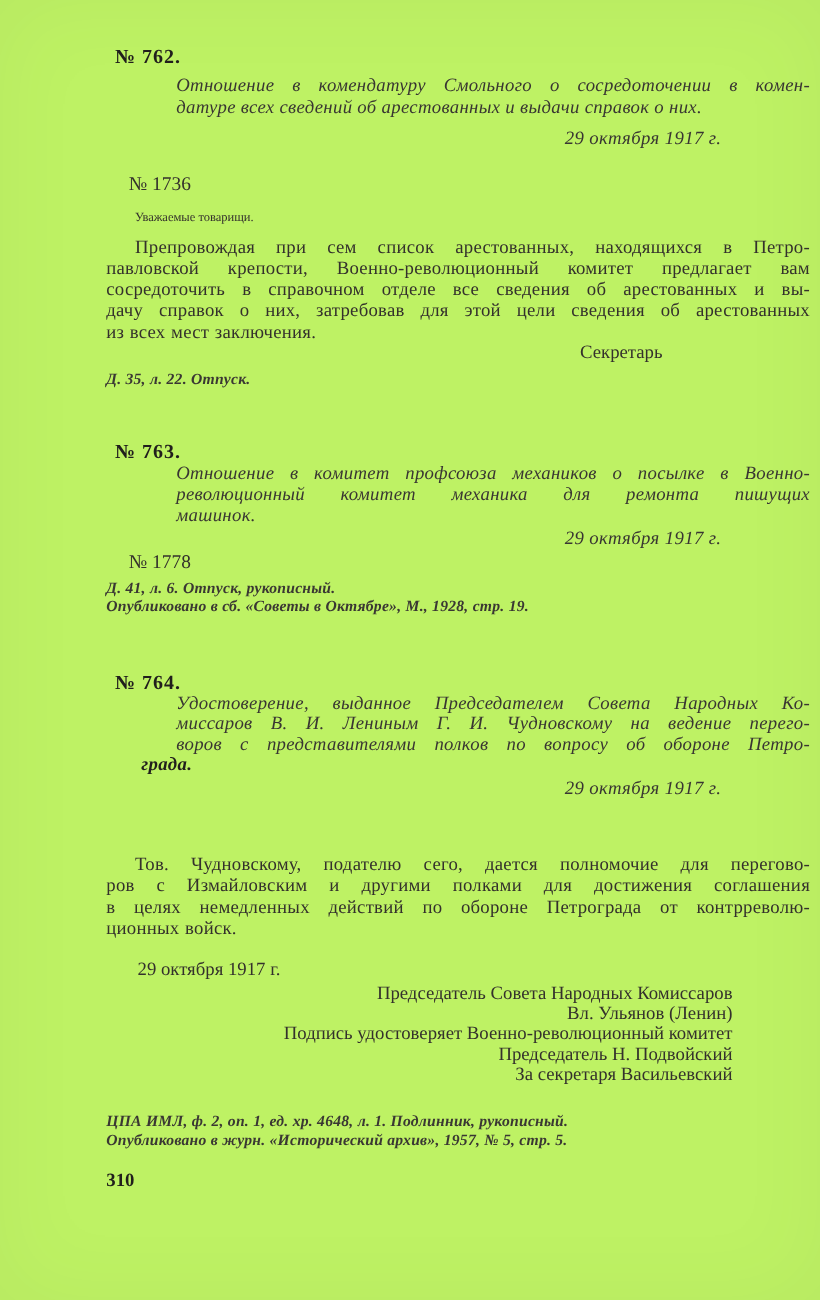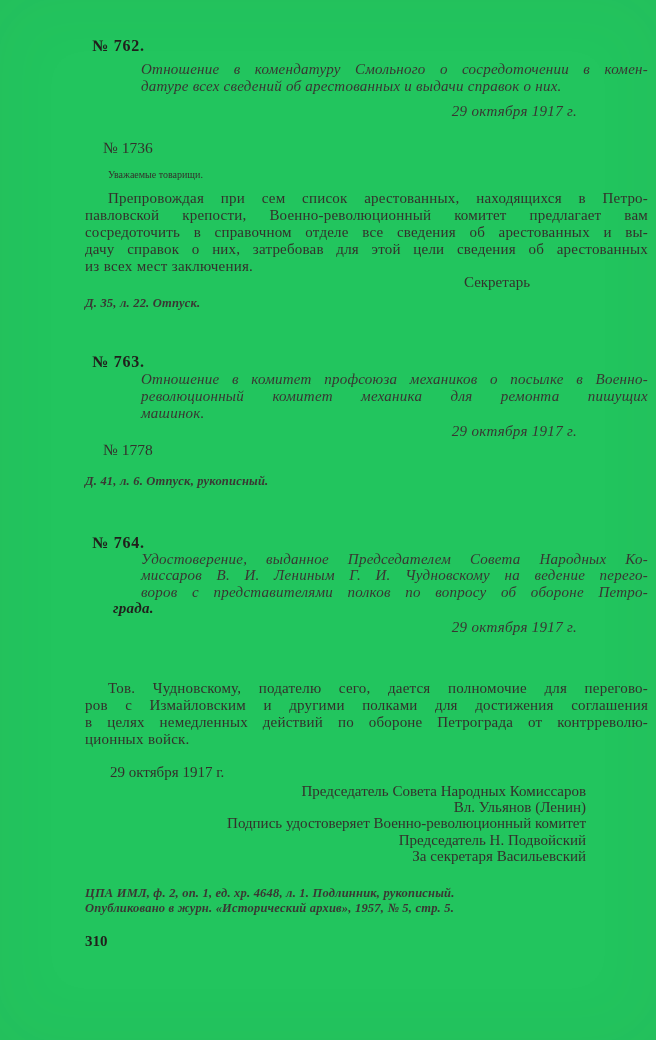--- a/index.html
+++ b/index.html
@@ -1,19 +1,19 @@
 <!DOCTYPE html>
 <html lang="ru"><head>
 <meta charset="utf-8">
 <style>
   html,body{margin:0;padding:0;background:#e8e6e2;}
   .page{
     position:relative;
     width:656px;height:1040px;
-    background:#22c55e;
+    background:#bef264;
     box-shadow:inset 0 0 70px rgba(90,80,60,.06);
     font-family:"Liberation Serif","DejaVu Serif",serif;
     color:#34312c;
     overflow:hidden;
   }
   .content{position:absolute;left:85px;top:0;width:563px;}
   .doc-id{font-weight:bold;font-size:16px;line-height:18px;margin-left:7px;letter-spacing:.8px;color:#211f1c;}
   .doc-id.tight{line-height:16px;}
   .doc-title{font-style:italic;font-size:15px;line-height:17px;margin-left:56px;letter-spacing:.25px;color:#393632;}
   .doc-title.t764{line-height:16.5px;}
@@ -34,21 +34,21 @@
   .mt-id762{margin-top:37px;}
   .mt-title762{margin-top:6px;}
   .mt-date762{margin-top:7px;}
   .mt-ref762{margin-top:19px;}
   .mt-sal762{margin-top:9px;}
   .mt-para762{margin-top:6px;}
   .mt-sig762{margin-top:0;}
   .mt-arch762{margin-top:5px;}
   .mt-id763{margin-top:42px;}
   .mt-ref763{margin-top:1px;}
-  .mt-arch763{margin-top:15px;}
+  .mt-arch763{margin-top:4px;}
   .mt-id764{margin-top:46px;}
   .mt-date764{margin-top:1px;}
   .mt-body764{margin-top:44px;}
   .mt-dateleft{margin-top:15px;}
   .mt-sig764{margin-top:2px;}
   .mt-arch764{margin-top:22px;}
   .mt-pageno{margin-top:17px;}
 </style>
 </head>
 <body>
@@ -82,20 +82,21 @@
       <div class="doc-id mt-id763">№ 763.</div>
       <div class="doc-title">
           <div class="just">Отношение в комитет профсоюза механиков о посылке в Военно-</div>
           <div class="just">революционный комитет механика для ремонта пишущих</div>
           <div>машинок.</div>
         </div>
       <div class="doc-date">29 октября 1917 г.</div>
       <div class="ref-number mt-ref763">№ 1778</div>
       <div class="mt-arch763">
         <div class="archival">Д. 41, л. 6. Отпуск, рукописный.</div>
+        <div class="archival">Опубликовано в сб. «Советы в Октябре», М., 1928, стр. 19.</div>
       </div>
     </section>
 
     <section>
       <div class="doc-id tight mt-id764">№ 764.</div>
       <div class="doc-title t764">
           <div class="just">Удостоверение, выданное Председателем Совета Народных Ко-</div>
           <div class="just">миссаров В. И. Лениным Г. И. Чудновскому на ведение перего-</div>
           <div class="just">воров с представителями полков по вопросу об обороне Петро-</div>
         </div>

